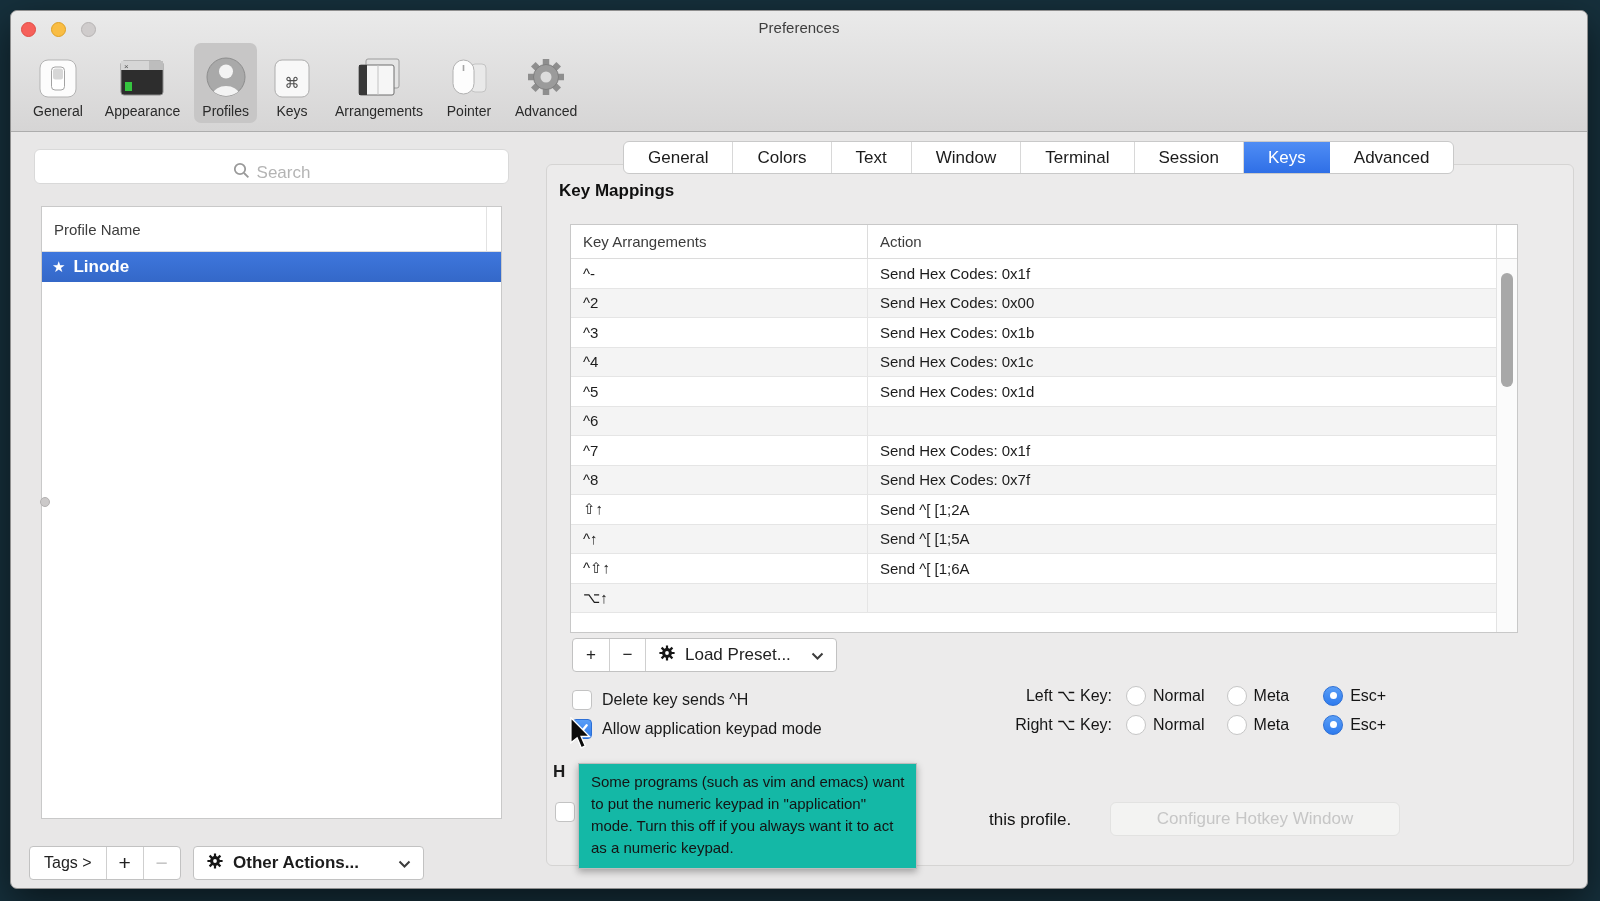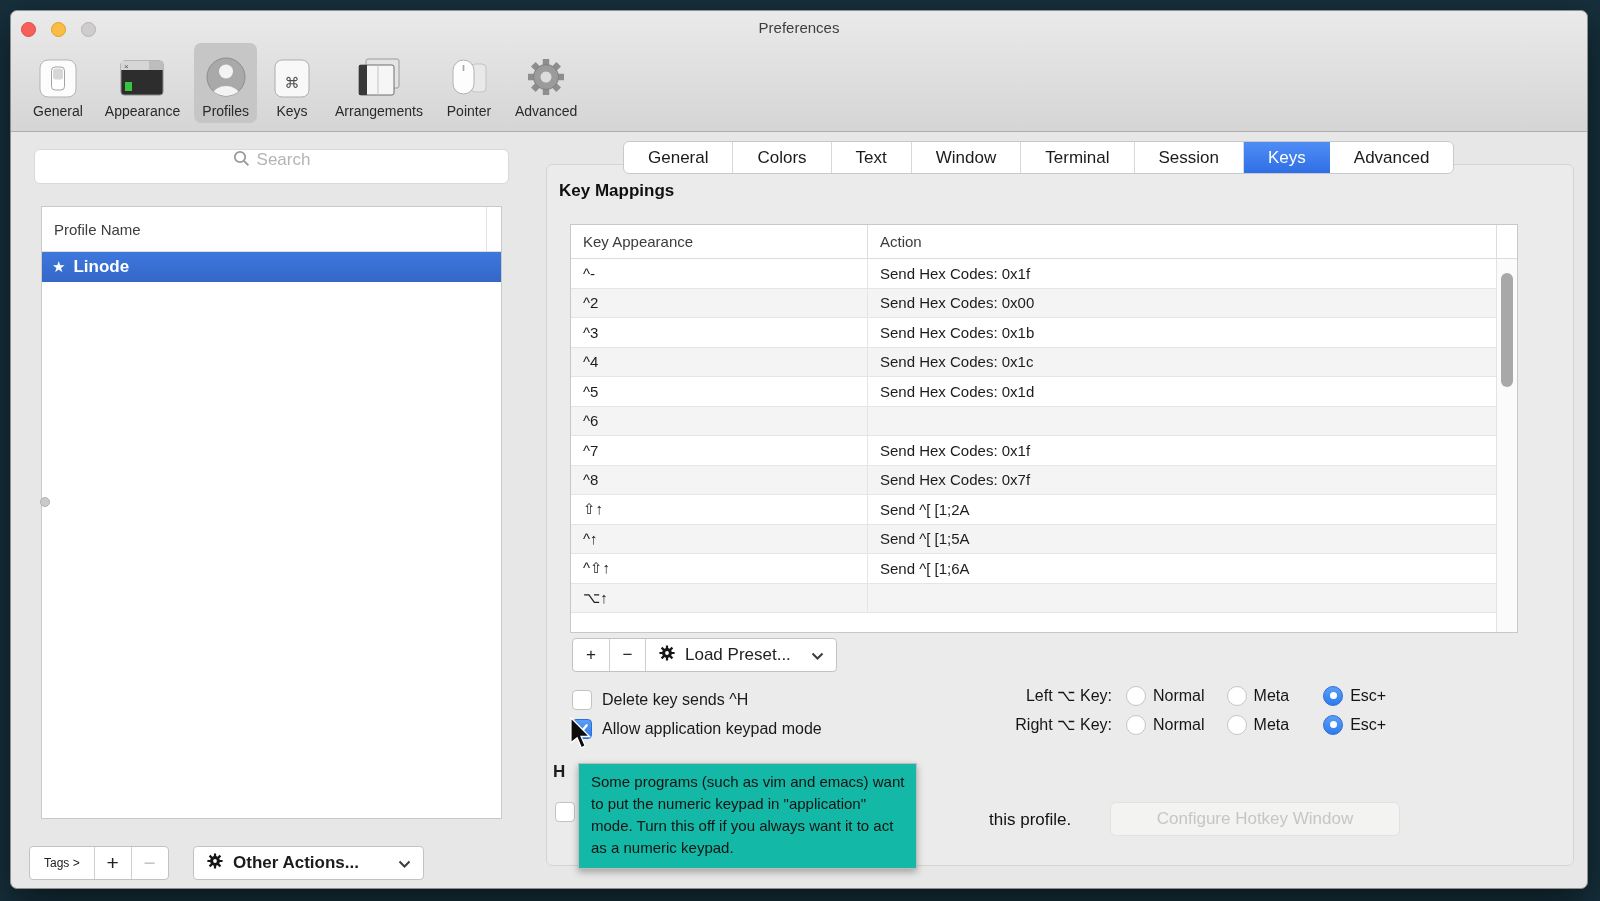--- a/index.html
+++ b/index.html
@@ -25,38 +25,38 @@
   .toolbar { position:absolute; left:14px; top:32px; display:flex; align-items:flex-end; gap:6px; }
   .tb-item { display:flex; flex-direction:column; align-items:center; gap:3px;
              padding:5px 8px 4px; border-radius:7px; }
   .tb-item.selected { background:#c7c6c6; }
   .tb-icon { height:52px; display:flex; align-items:flex-end; justify-content:center; }
   .tb-label { font-size:14px; color:#2a2a2a; }
 
   
   .search-field { position:absolute; left:23px; top:138px; width:475px; height:35px;
                   background:#fff; border:1px solid #d9d9d9; border-radius:6px;
-                  display:flex; align-items:flex-start; justify-content:center; gap:7px; }
+                  display:flex; align-items:flex-end; justify-content:center; gap:7px; }
   .search-ph { font-size:17px; color:#b4b4b4; }
 
   .profile-list { position:absolute; left:30px; top:195px; width:461px; height:613px;
                   background:#fff; border:1px solid #c9c9c9; }
   .pl-header { height:45px; border-bottom:1px solid #dedede; display:flex; align-items:center;
                padding-left:12px; font-size:15px; color:#3c3c3c; position:relative; }
   .pl-header::after { content:""; position:absolute; right:14px; top:0; bottom:0;
                       border-right:1px solid #e2e2e2; }
   .pl-row { height:30px; display:flex; align-items:center; gap:8px; padding-left:10px;
             font-size:17px; }
   .pl-row.selected { background:linear-gradient(#3e77dd,#3468c8); color:#fff; font-weight:bold; }
   .pl-star { font-size:15px; }
 
   .left-buttons { position:absolute; left:18px; top:835px; display:flex; align-items:center; }
   .seg-group { display:flex; border:1px solid #c2c2c2; border-radius:4px; background:#fff;
                overflow:hidden; height:34px; }
-  .seg { display:flex; align-items:center; justify-content:center; font-size:12px;
+  .seg { display:flex; align-items:center; justify-content:center; font-size:16px;
          padding:0 14px; border-right:1px solid #cfcfcf; color:#222; }
   .seg:last-child { border-right:none; }
   .seg.plus { font-size:21px; font-weight:300; width:37px; padding:0; }
   .seg.minus { font-size:21px; font-weight:300; width:36px; padding:0; color:#c4c4c4; }
   .dropdown { display:flex; align-items:center; gap:9px; height:34px; background:#fff;
               border:1px solid #c2c2c2; border-radius:4px; padding:0 12px; font-size:17px; }
   .dd-other { position:absolute; left:164px; width:231px; justify-content:flex-start; }
   .dd-other .dd-label { flex:1;font-weight:bold; }
   .splitter-dot { position:absolute; left:29px; top:486px; width:10px; height:10px;
                   border-radius:50%; background:#cbc9c9; border:1px solid #b3b1b1; }
@@ -283,21 +283,21 @@
           </svg>
       </span>
     </div>
   </div>
 
   <div class="pane">
     <div class="km-title">Key Mappings</div>
 
     <div class="km-table">
       <div class="km-head">
-        <div class="c1">Key Appearance</div>
+        <div class="c1">Key Arrangements</div>
         <div class="c2">Action</div>
         <div class="c3"></div>
       </div>
       <div class="km-body" id="km-body">
           <div class="km-row">
             <div class="c1">^-</div>
             <div class="c2">Send Hex Codes: 0x1f</div>
           </div>
           <div class="km-row">
             <div class="c1">^2</div>

